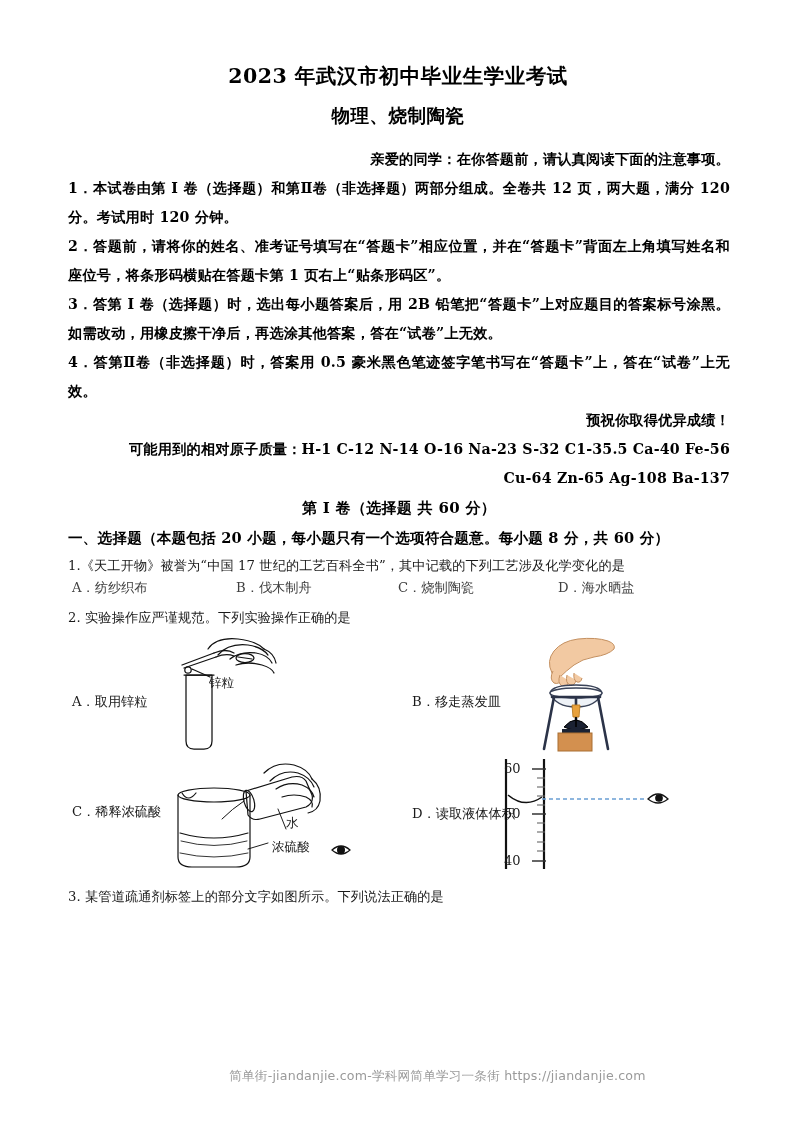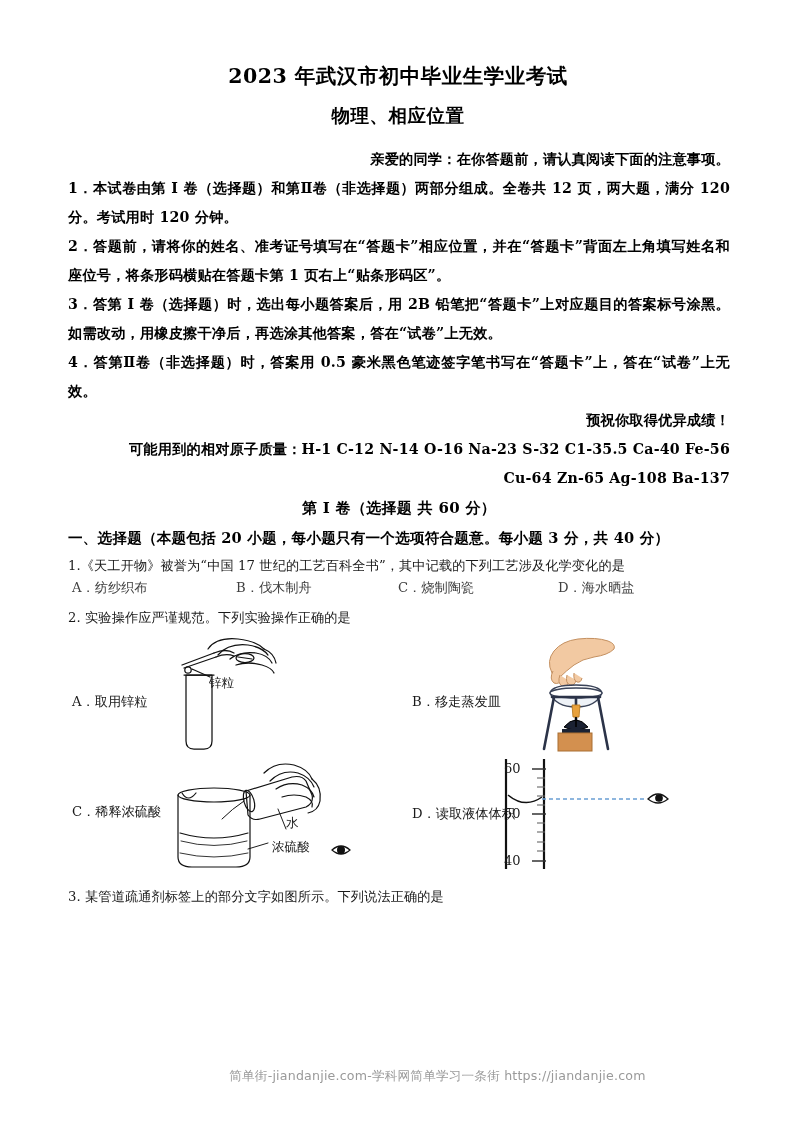--- a/index.html
+++ b/index.html
@@ -129,38 +129,38 @@
     margin-left: 41px;
   }
 </style>
 </head>
 <body>
 
 <div class="page">
 
   <div class="title-block">
     <div class="title-main">2023 年武汉市初中毕业生学业考试</div>
-    <div class="title-sub">物理、相应位置</div>
+    <div class="title-sub">物理、烧制陶瓷</div>
   </div>
 
   <div class="body-area">
 
     <p class="instr nojust">亲爱的同学：在你答题前，请认真阅读下面的注意事项。</p>
 
     <p class="instr">1．本试卷由第 I 卷（选择题）和第Ⅱ卷（非选择题）两部分组成。全卷共 12 页，两大题，满分 120 分。考试用时 120 分钟。</p>
     <p class="instr">2．答题前，请将你的姓名、准考证号填写在“答题卡”相应位置，并在“答题卡”背面左上角填写姓名和座位号，将条形码横贴在答题卡第 1 页右上“贴条形码区”。</p>
     <p class="instr">3．答第 I 卷（选择题）时，选出每小题答案后，用 2B 铅笔把“答题卡”上对应题目的答案标号涂黑。如需改动，用橡皮擦干净后，再选涂其他答案，答在“试卷”上无效。</p>
     <p class="instr">4．答第Ⅱ卷（非选择题）时，答案用 0.5 豪米黑色笔迹签字笔书写在“答题卡”上，答在“试卷”上无效。</p>
     <p class="instr nojust">预祝你取得优异成绩！</p>
 
     <p class="instr nojust">可能用到的相对原子质量：H-1    C-12    N-14    O-16    Na-23    S-32    C1-35.5    Ca-40    Fe-56</p>
     <p class="instr nojust">Cu-64    Zn-65    Ag-108    Ba-137</p>
 
     <div class="center-head">第 I 卷（选择题    共 60 分）</div>
-    <div class="sec-head">一、选择题（本题包括 20 小题，每小题只有一个选项符合题意。每小题 3 分，共 40 分）</div>
+    <div class="sec-head">一、选择题（本题包括 20 小题，每小题只有一个选项符合题意。每小题 8 分，共 60 分）</div>
 
     <div class="q-text">1.《天工开物》被誉为“中国 17 世纪的工艺百科全书”，其中记载的下列工艺涉及化学变化的是</div>
     <div class="opts-row">
       <span class="op-a">A．纺纱织布</span>
       <span class="op-b">B．伐木制舟</span>
       <span class="op-c">C．烧制陶瓷</span>
       <span class="op-d">D．海水晒盐</span>
     </div>
 
     <div class="q-text">2. 实验操作应严谨规范。下列实验操作正确的是</div>

